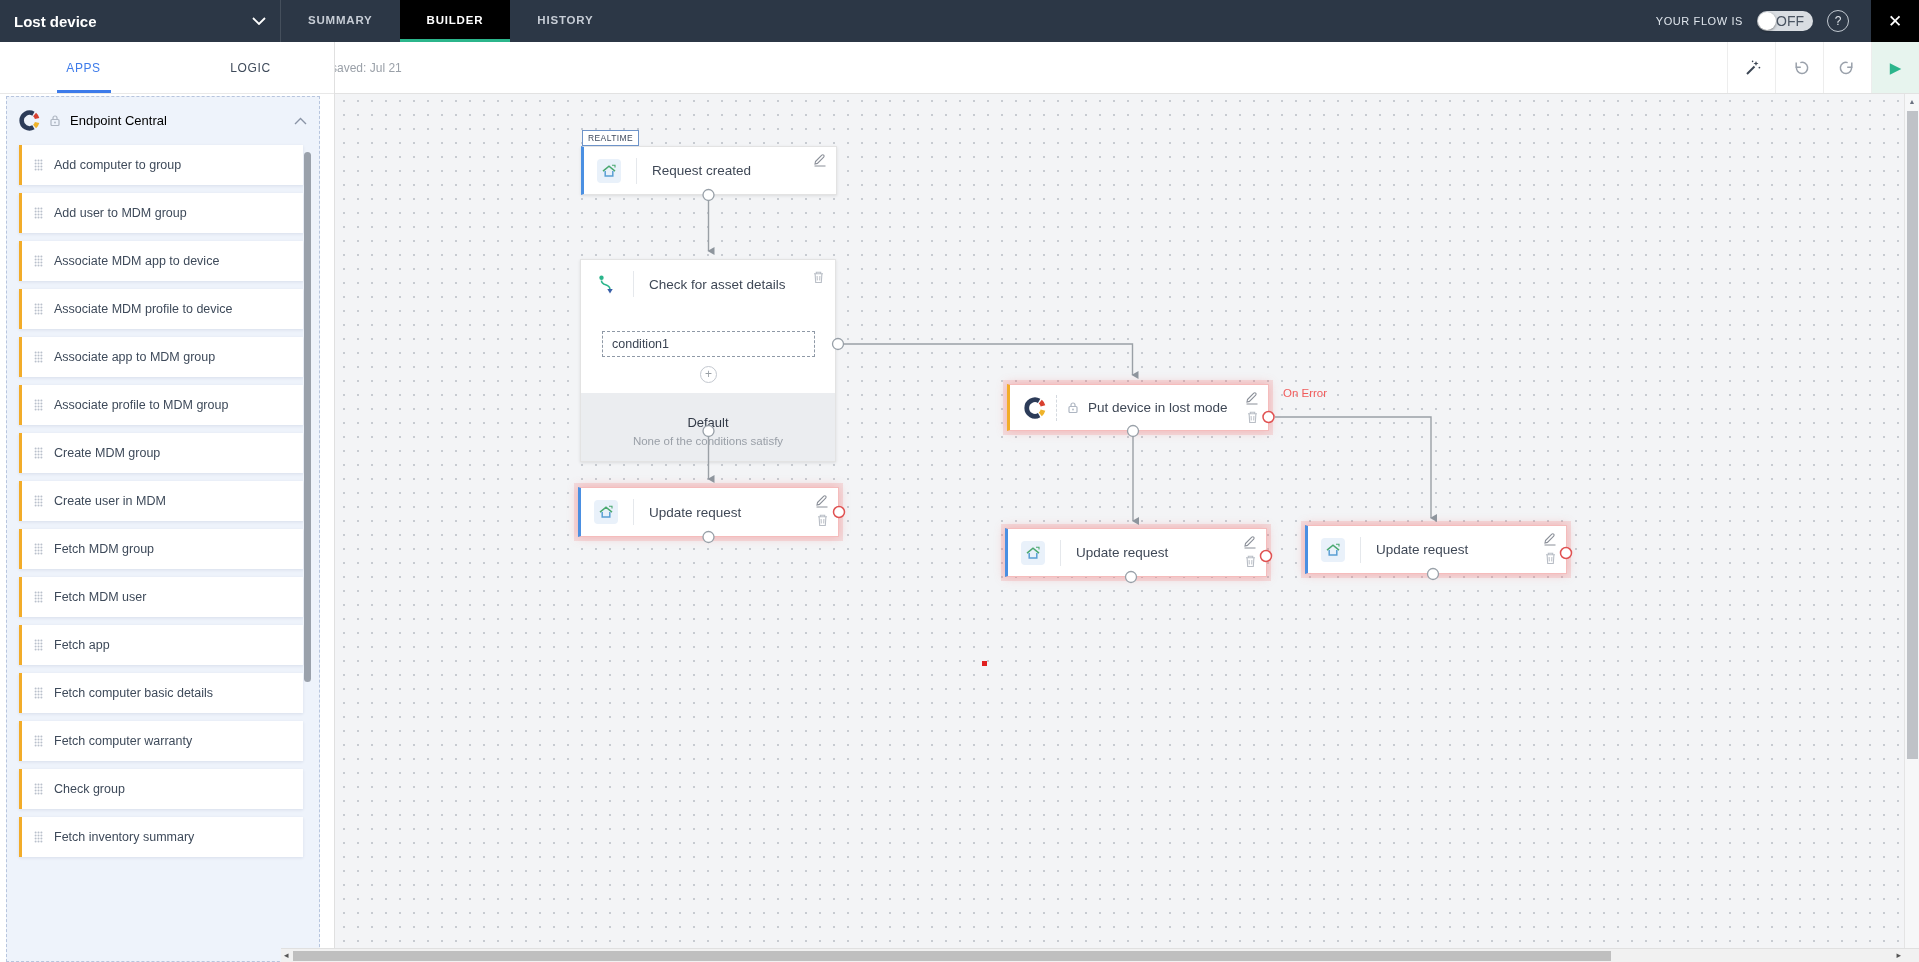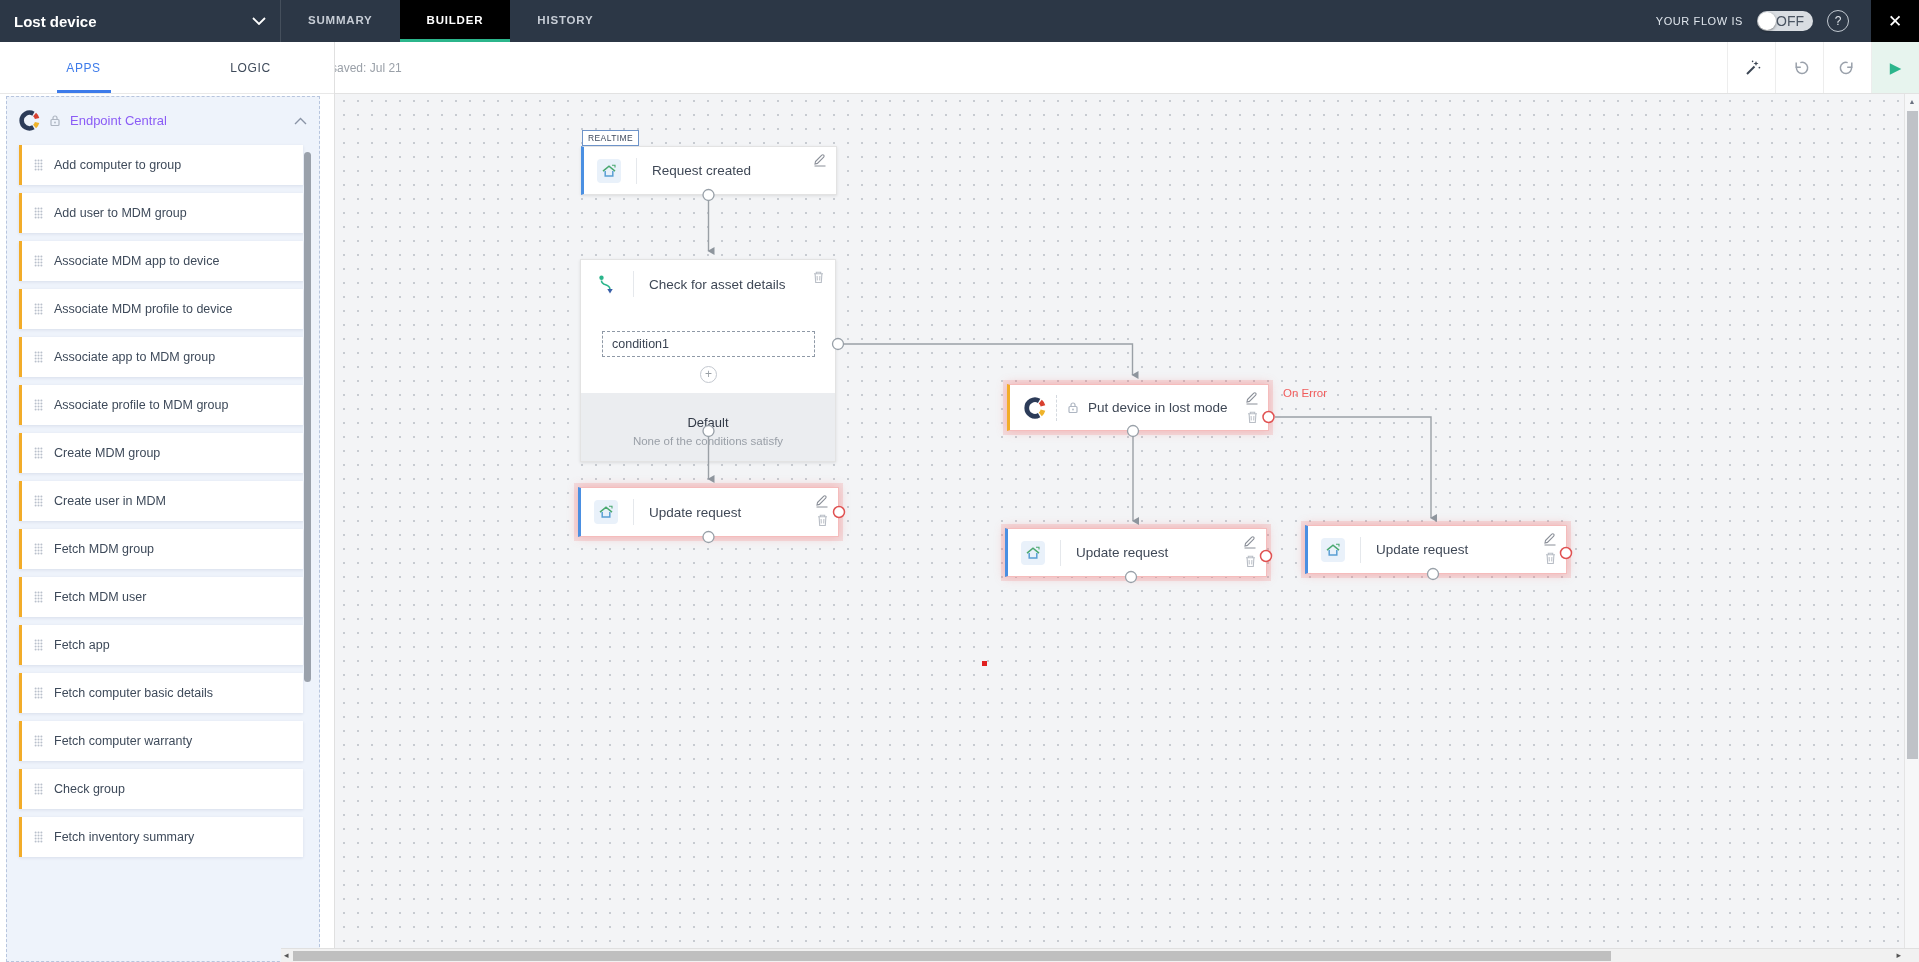--- a/index.html
+++ b/index.html
@@ -52,21 +52,21 @@
   .side-tab.active::after { content:""; position:absolute; bottom:0; left:calc(50% - 27px);
     width:54px; height:3px; background:#3d7bea; }
   .search-wrap { padding:20px 15px 12px 14px; }
   .search-box { height:36px; border:1px solid #d9dee4; border-radius:3px;
     display:flex; align-items:center; gap:9px; padding:0 10px; background:#fff; }
   .search-box input { border:none; outline:none; font-size:13px; color:#2f3947;
     width:100%; font-family:"Liberation Sans", sans-serif; background:transparent; }
   .app-group { margin:2px 14px 0 6px; border:1px dashed #b7c5de; background:#eef3fb;
     flex:1; overflow:hidden; position:relative; }
   .group-header { display:flex; align-items:center; gap:9px; padding:13px 12px 11px 12px; }
-  .group-name { font-size:13px; color:#8b5cf6;text-align:center; }
+  .group-name { font-size:13px; color:#000000;text-align:center; }
   .chev-up { margin-left:auto; display:flex; cursor:pointer; }
   .item-list { display:flex; flex-direction:column; gap:8px; padding:3px 16px 8px 12px; }
   .app-item { height:40px; min-height:40px; background:#fff;
     border-left:3px solid #f2ac29; box-shadow:0 1px 3px rgba(27,49,94,.10);
     display:flex; align-items:center; gap:11px; padding:0 12px; cursor:grab; }
   .app-item span.lbl { font-size:12.5px; color:#3e4a5a; }
   .side-scroll-thumb { position:absolute; right:8px; top:55px; width:7px; height:530px;
     background:#9aa1ab; border-radius:4px; cursor:pointer; }
   .side-down-arrow { position:absolute; right:4px; bottom:1px; font-size:9px;
     color:#4a5562; cursor:pointer; z-index:25; }

